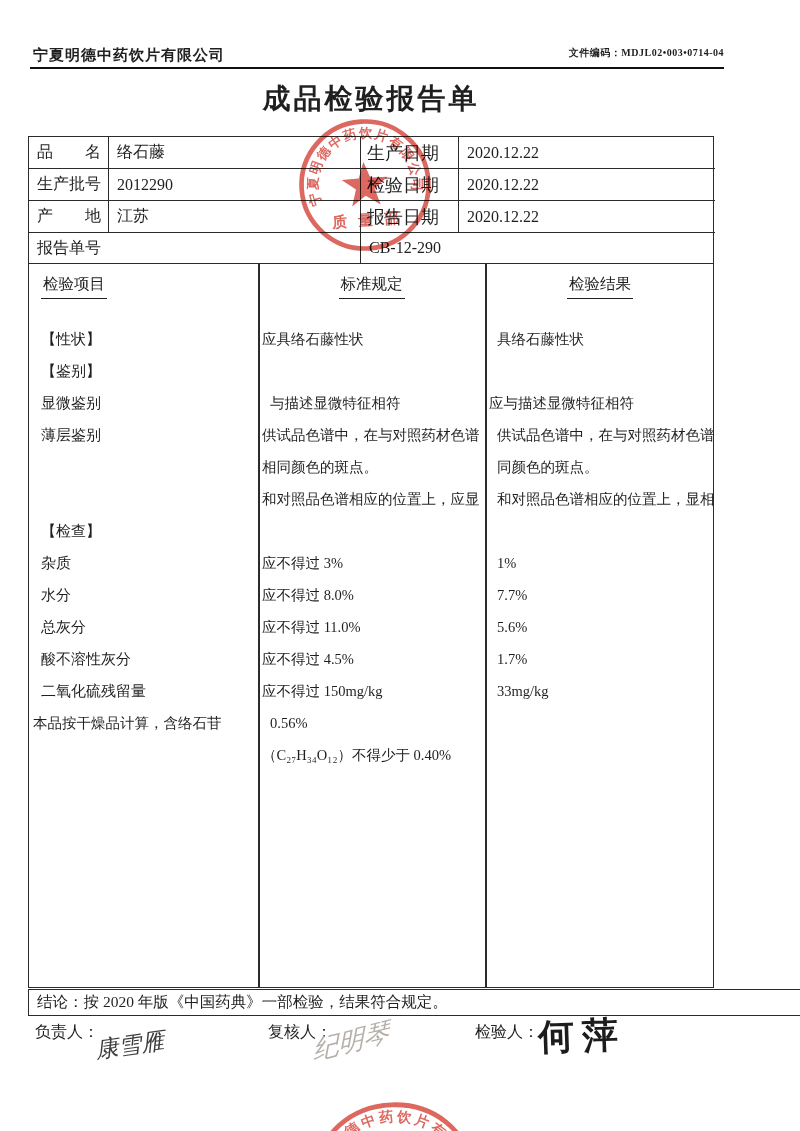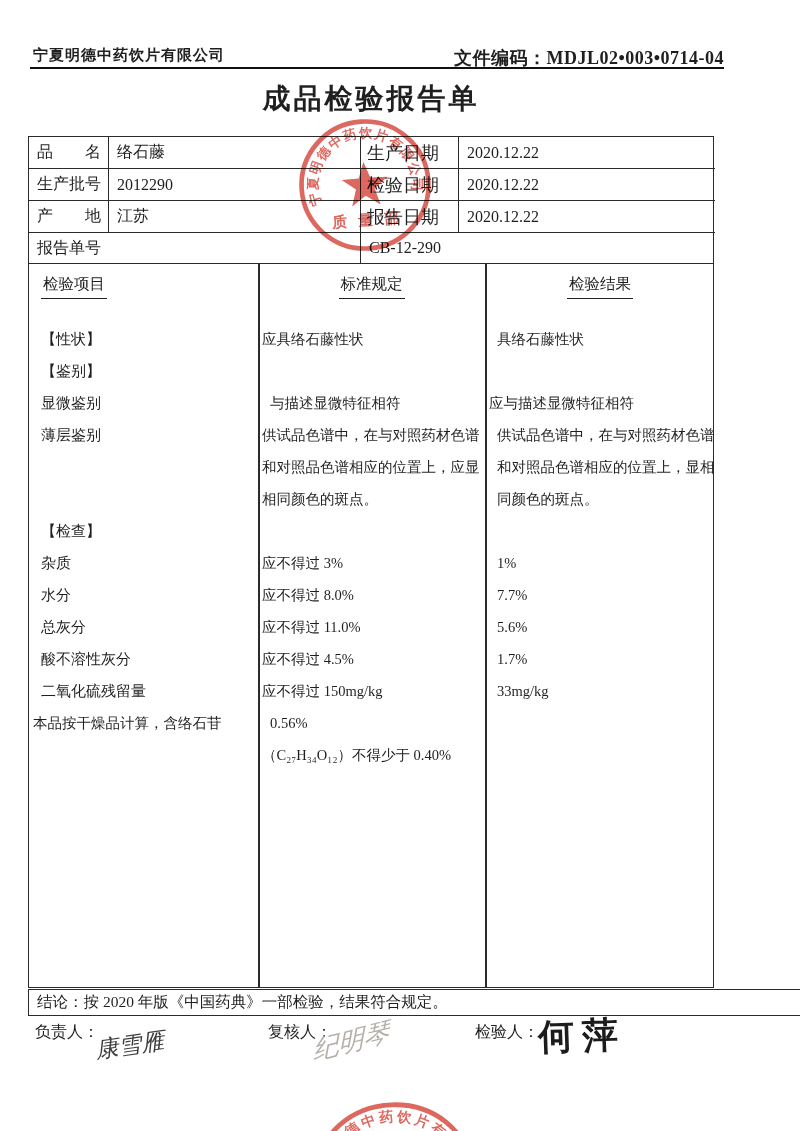--- a/index.html
+++ b/index.html
@@ -4,21 +4,21 @@
 <style>
   :root{ --ink:#1f1f1f; --line:#2b2b2b; --seal:#d9534a; }
   html,body{ margin:0; padding:0; background:#888; }
   .page{
     position:relative; width:800px; height:1131px; margin:0 auto;
     background:#ffffff; overflow:hidden;
     font-family:"Liberation Serif","DejaVu Serif",serif; color:var(--ink);
   }
   
   .hdr-company{ position:absolute; left:33px; top:46px; font-size:15px; font-weight:700; letter-spacing:1px; }
-  .hdr-code{ position:absolute; right:76px; top:46px; font-size:18px; font-weight:700; letter-spacing:.5px;font-family:Liberation Serif, serif; }
+  .hdr-code{ position:absolute; right:76px; top:46px; font-size:10px; font-weight:700; letter-spacing:.5px;font-family:Liberation Serif, serif; }
   .hdr-rule{ position:absolute; left:30px; top:67px; width:694px; height:2px; background:#111; }
   .doc-title{
     position:absolute; left:28px; top:80px; width:686px; text-align:center;
     font-family:Liberation Serif, serif;
     font-size:28px; font-weight:700; letter-spacing:3px;
   }
   
   .itable{
     position:absolute; left:28px; top:136px; width:686px;
     display:grid; grid-template-columns:80px 252px 98px 256px;
@@ -128,27 +128,27 @@
           <div class="bcell result">与描述显微特征相符</div>
           <div class="bcell standard">应与描述显微特征相符</div>
         </div>
         <div class="bline">
           <div class="bcell item">薄层鉴别</div>
           <div class="bcell standard">供试品色谱中，在与对照药材色谱</div>
           <div class="bcell result">供试品色谱中，在与对照药材色谱</div>
         </div>
         <div class="bline">
           <div class="bcell item"></div>
+          <div class="bcell standard">相同颜色的斑点。</div>
+          <div class="bcell result">同颜色的斑点。</div>
+        </div>
+        <div class="bline">
+          <div class="bcell item"></div>
           <div class="bcell standard">和对照品色谱相应的位置上，应显</div>
           <div class="bcell result">和对照品色谱相应的位置上，显相</div>
-        </div>
-        <div class="bline">
-          <div class="bcell item"></div>
-          <div class="bcell standard">相同颜色的斑点。</div>
-          <div class="bcell result">同颜色的斑点。</div>
         </div>
         <div class="bline">
           <div class="bcell item">【检查】</div>
           <div class="bcell standard"></div>
           <div class="bcell result"></div>
         </div>
         <div class="bline">
           <div class="bcell item">杂质</div>
           <div class="bcell standard">应不得过 3%</div>
           <div class="bcell result">1%</div>

